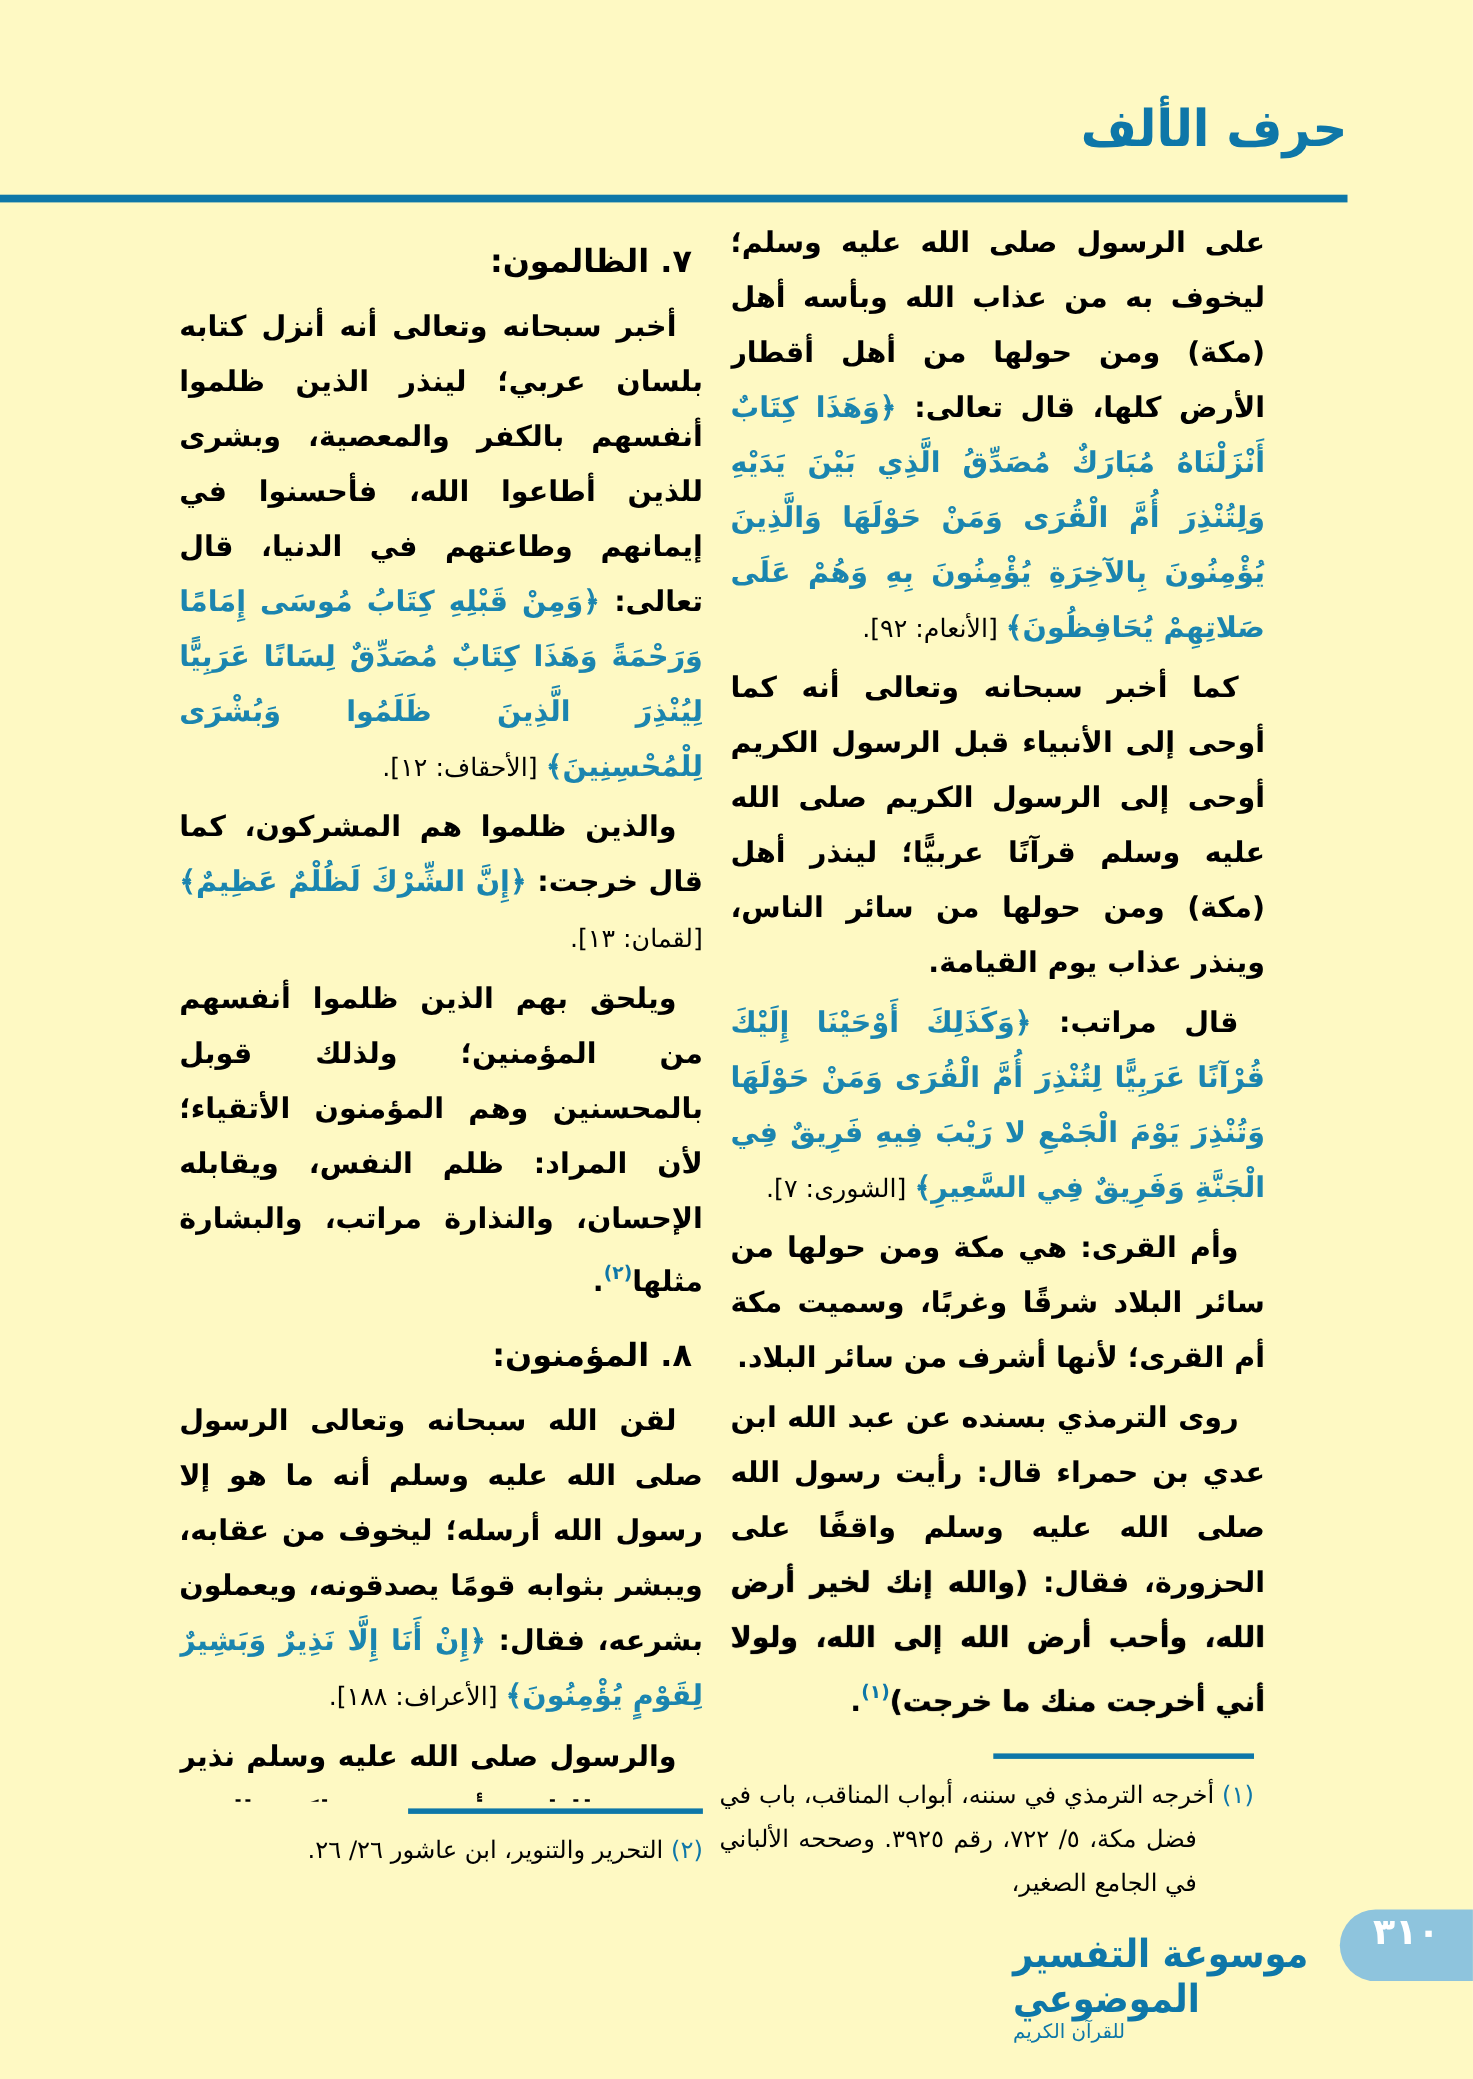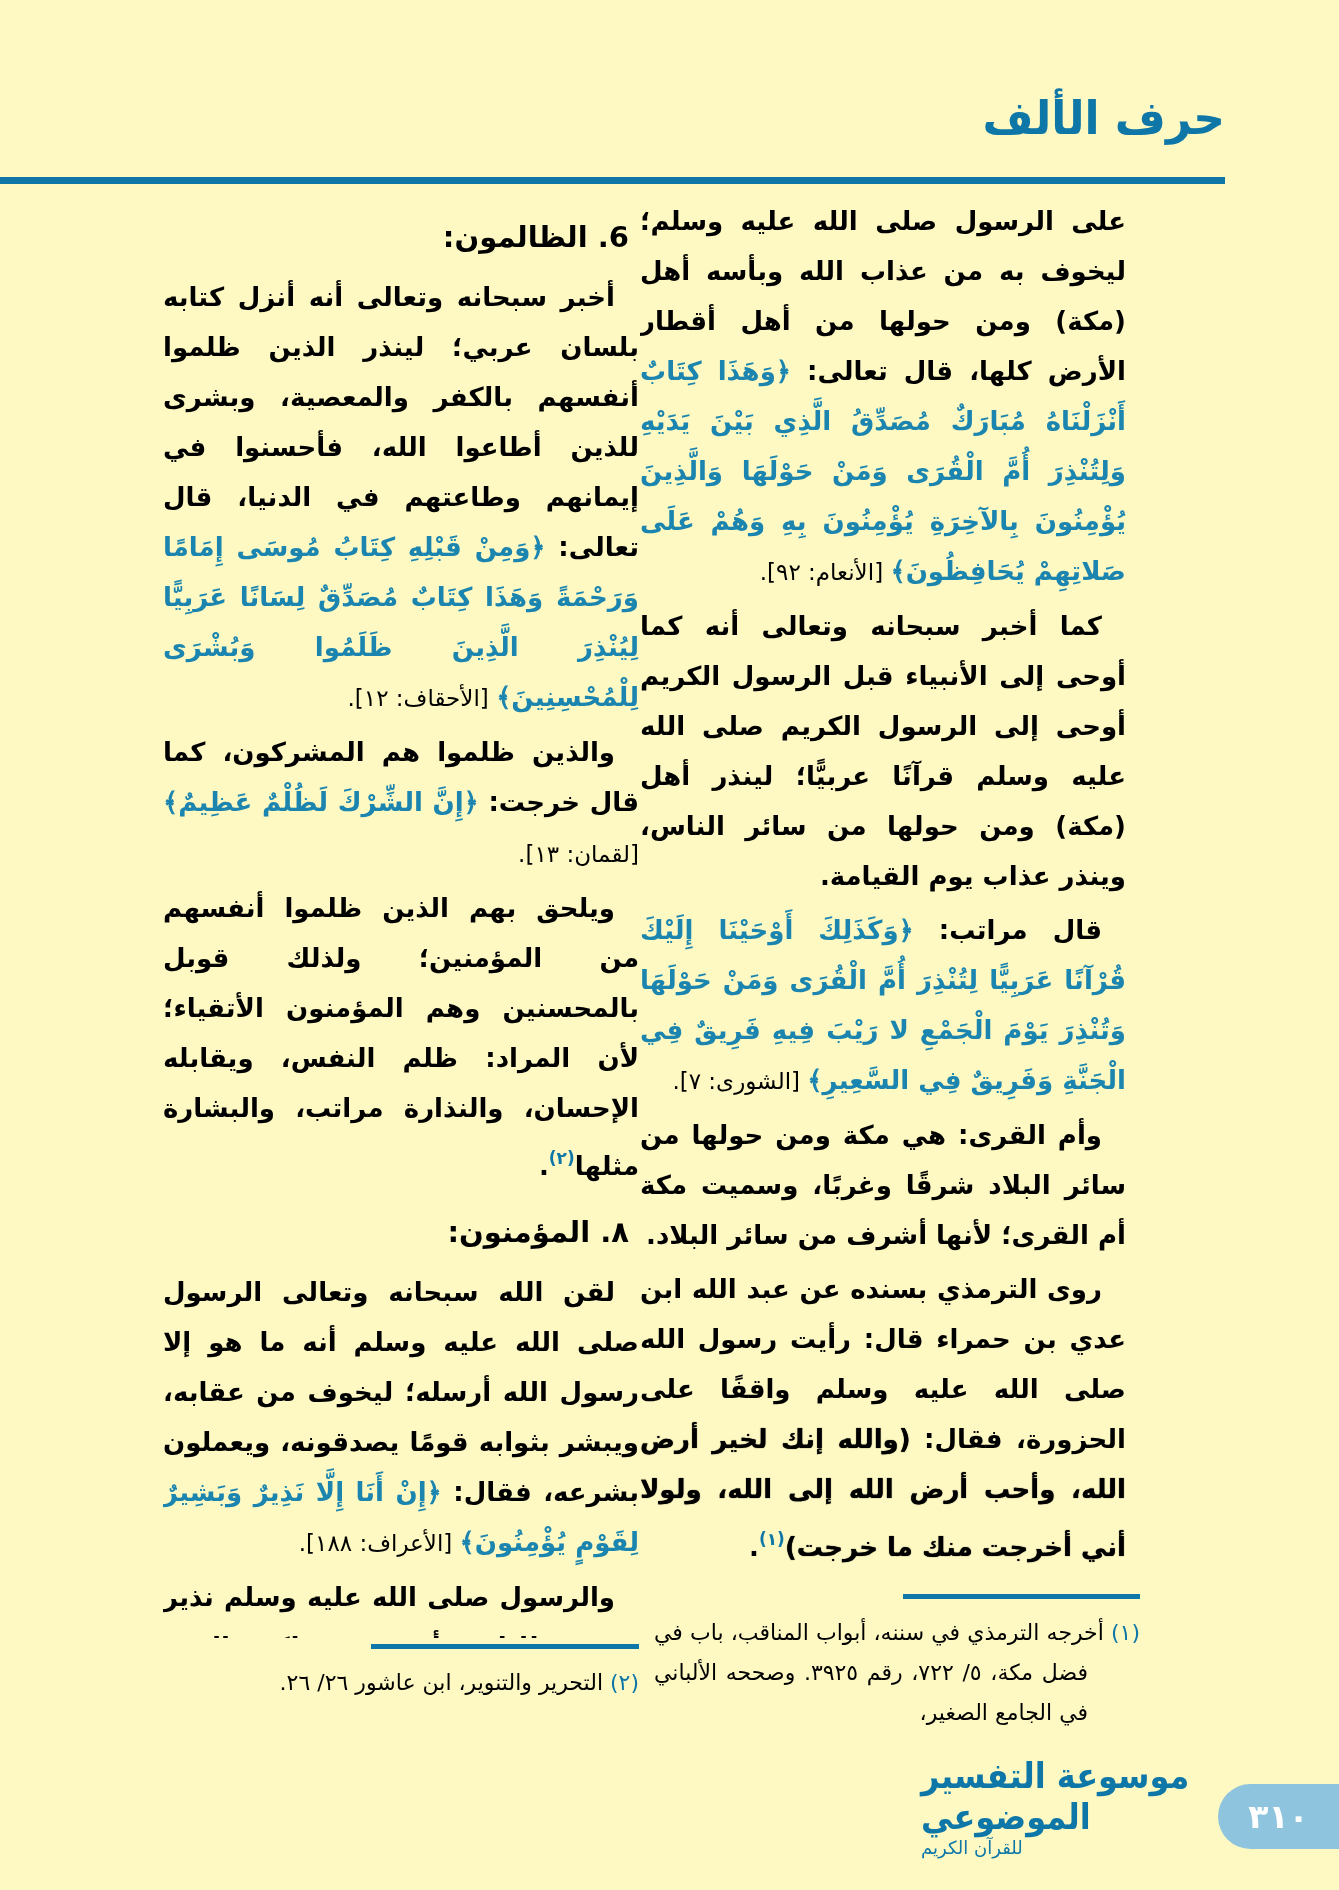--- a/index.html
+++ b/index.html
@@ -23,21 +23,21 @@
   .header-rule{
     position:absolute;top:177px;left:0;width:1225px;height:7px;
     background:var(--accent);
   }
   
   .col{
     position:absolute;top:196px;
     font-size:26px;line-height:50px;font-weight:bold;
     text-align:justify;
   }
-  .col-right{right:213px;width:486px;max-height:1392px;overflow:hidden;}
+  .col-right{right:189px;width:486px;max-height:1392px;overflow:hidden;}
   .col-left{right:700px;width:476px;max-height:1442px;overflow:hidden;}
   .para{margin:0 0 4px 0;text-indent:24px;}
   .para.flush{text-indent:0;}
   .heading{font-size:29px;font-weight:bold;margin:16px 0 10px 0;text-indent:10px;}
   .quran{color:var(--quran);font-weight:bold;}
   .ref{font-weight:normal;font-size:23px;}
   .sup{color:var(--accent);font-size:17px;vertical-align:11px;font-weight:bold;letter-spacing:0;}
   .hadith{text-shadow:0 0 1px var(--ink);}
   
   .fnblock{
@@ -54,44 +54,44 @@
   .fn-cont{padding-right:52px;text-indent:0;}
   .fn-marker{color:var(--accent);}
   
   .logo{
     position:absolute;top:1760px;right:108px;width:310px;
     text-align:left;color:var(--accent);line-height:1.15;
   }
   .logo-title{font-size:32px;font-weight:bold;letter-spacing:-1px;transform:scaleY(1.1);}
   .logo-sub{font-size:18px;font-weight:normal;margin-top:4px;}
   .page-badge{
-    position:absolute;top:1784px;right:0;width:121px;height:65px;
+    position:absolute;top:1736px;right:0;width:121px;height:65px;
     background:var(--badge);border-radius:33px 0 0 33px;
-    color:#ffffff;display:flex;align-items:center;justify-content:center;
+    color:#ffffff;display:flex;justify-content:center;
     font-size:33px;font-weight:bold;
   }
 </style>
 </head>
 <body>
 
 <div class="page">
 
   <div class="header-title">حرف الألف</div>
   <div class="header-rule"></div>
 
   <div class="col col-right">
     <p class="para flush"><span>على الرسول صلى الله عليه وسلم؛ ليخوف به من عذاب الله وبأسه أهل (مكة) ومن حولها من أهل أقطار الأرض كلها، قال تعالى: </span><span class="quran">﴿وَهَذَا كِتَابٌ أَنْزَلْنَاهُ مُبَارَكٌ مُصَدِّقُ الَّذِي بَيْنَ يَدَيْهِ وَلِتُنْذِرَ أُمَّ الْقُرَى وَمَنْ حَوْلَهَا وَالَّذِينَ يُؤْمِنُونَ بِالآخِرَةِ يُؤْمِنُونَ بِهِ وَهُمْ عَلَى صَلاتِهِمْ يُحَافِظُونَ﴾</span><span class="ref"> [الأنعام: ٩٢].</span></p>
     <p class="para"><span>كما أخبر سبحانه وتعالى أنه كما أوحى إلى الأنبياء قبل الرسول الكريم أوحى إلى الرسول الكريم صلى الله عليه وسلم قرآنًا عربيًّا؛ لينذر أهل (مكة) ومن حولها من سائر الناس، وينذر عذاب يوم القيامة.</span></p>
     <p class="para"><span>قال مراتب: </span><span class="quran">﴿وَكَذَلِكَ أَوْحَيْنَا إِلَيْكَ قُرْآنًا عَرَبِيًّا لِتُنْذِرَ أُمَّ الْقُرَى وَمَنْ حَوْلَهَا وَتُنْذِرَ يَوْمَ الْجَمْعِ لا رَيْبَ فِيهِ فَرِيقٌ فِي الْجَنَّةِ وَفَرِيقٌ فِي السَّعِيرِ﴾</span><span class="ref"> [الشورى: ٧].</span></p>
     <p class="para"><span>وأم القرى: هي مكة ومن حولها من سائر البلاد شرقًا وغربًا، وسميت مكة أم القرى؛ لأنها أشرف من سائر البلاد.</span></p>
     <p class="para"><span>روى الترمذي بسنده عن عبد الله ابن عدي بن حمراء قال: رأيت رسول الله صلى الله عليه وسلم واقفًا على الحزورة، فقال: </span><span class="hadith">(والله إنك لخير أرض الله، وأحب أرض الله إلى الله، ولولا أني أخرجت منك ما خرجت)</span><span class="sup">(١)</span><span>.</span></p>
   </div>
 
   <div class="col col-left">
-    <h3 class="heading">6. الظالمون:</h3>
+    <h3 class="heading">٧. الظالمون:</h3>
     <p class="para"><span>أخبر سبحانه وتعالى أنه أنزل كتابه بلسان عربي؛ لينذر الذين ظلموا أنفسهم بالكفر والمعصية، وبشرى للذين أطاعوا الله، فأحسنوا في إيمانهم وطاعتهم في الدنيا، قال تعالى: </span><span class="quran">﴿وَمِنْ قَبْلِهِ كِتَابُ مُوسَى إِمَامًا وَرَحْمَةً وَهَذَا كِتَابٌ مُصَدِّقٌ لِسَانًا عَرَبِيًّا لِيُنْذِرَ الَّذِينَ ظَلَمُوا وَبُشْرَى لِلْمُحْسِنِينَ﴾</span><span class="ref"> [الأحقاف: ١٢].</span></p>
     <p class="para"><span>والذين ظلموا هم المشركون، كما قال خرجت: </span><span class="quran">﴿إِنَّ الشِّرْكَ لَظُلْمٌ عَظِيمٌ﴾</span><span class="ref"> [لقمان: ١٣].</span></p>
     <p class="para"><span>ويلحق بهم الذين ظلموا أنفسهم من المؤمنين؛ ولذلك قوبل بالمحسنين وهم المؤمنون الأتقياء؛ لأن المراد: ظلم النفس، ويقابله الإحسان، والنذارة مراتب، والبشارة مثلها</span><span class="sup">(٢)</span><span>.</span></p>
     <h3 class="heading">٨. المؤمنون:</h3>
     <p class="para"><span>لقن الله سبحانه وتعالى الرسول صلى الله عليه وسلم أنه ما هو إلا رسول الله أرسله؛ ليخوف من عقابه، ويبشر بثوابه قومًا يصدقونه، ويعملون بشرعه، فقال: </span><span class="quran">﴿إِنْ أَنَا إِلَّا نَذِيرٌ وَبَشِيرٌ لِقَوْمٍ يُؤْمِنُونَ﴾</span><span class="ref"> [الأعراف: ١٨٨].</span></p>
     <p class="para"><span>والرسول صلى الله عليه وسلم نذير وبشير للناس أجمعين، ولكن الذين (يؤمنون) هم الذين ينتفعون بما معه من</span></p>
   </div>
 
   <div class="fnblock fn-right">
     <div class="fn-rule w1"></div>

